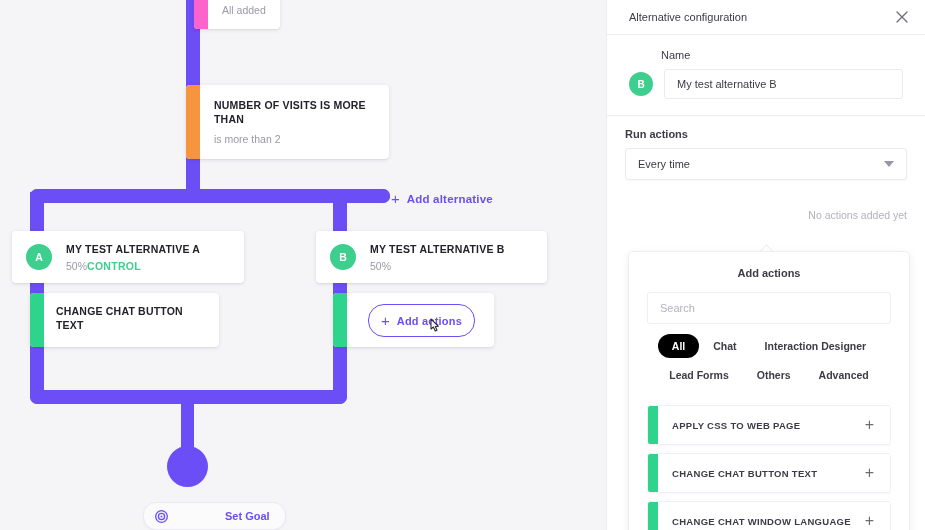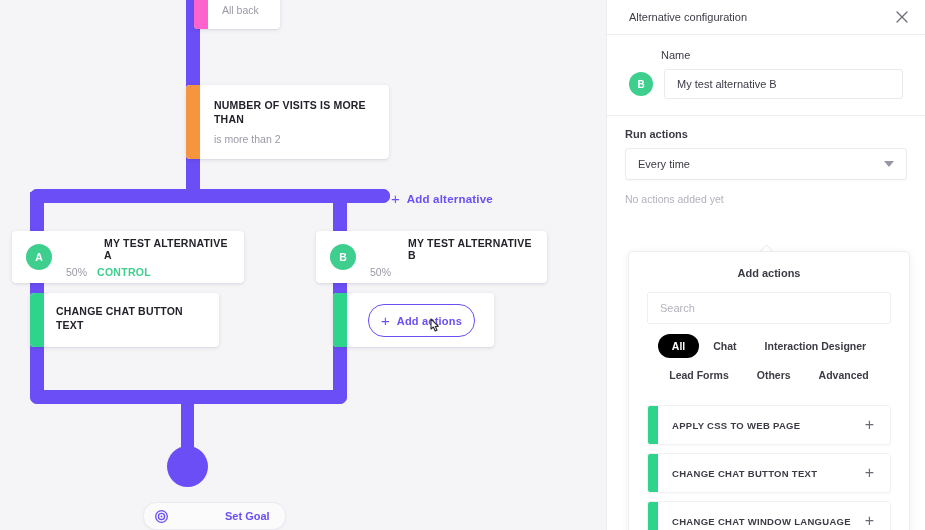--- a/index.html
+++ b/index.html
@@ -110,23 +110,23 @@
   .alt-badge {
     width: 26px; height: 26px; border-radius: 50%;
     background: #3ecf8e; color: #ffffff;
     font-size: 10.5px; font-weight: bold;
     display: flex; align-items: center; justify-content: center;
     flex: none; margin-right: 14px;
   }
   .alt-text { display: flex; flex-direction: column; justify-content: center; }
   .alt-name {
     font-size: 10.5px; font-weight: bold; color: #23222b;
-    letter-spacing: .2px; text-transform: uppercase; margin-left: 38px;
-  }
-  .alt-meta { margin-top: 5px; display: flex; align-items: center; gap: 10px; }
+    letter-spacing: .2px; text-transform: uppercase;
+  }
+  .alt-meta { margin-top: 5px; display: flex; align-items: center; gap: 0; }
   .alt-pct { font-size: 10.5px; color: #9b99a6; }
   .alt-control {
     font-size: 10.5px; color: #3ecf8e; font-weight: bold;
     letter-spacing: .3px; text-transform: uppercase;
   }
 
   
   #act-a { left: 30px; top: 293px; width: 189px; height: 54px; }
   #act-a .node-stripe { background: #2ed48b; width: 14px; }
   #act-a .node-body { padding: 11px 10px 10px 26px; }
@@ -208,22 +208,22 @@
   #run-select {
     height: 30px; border: 1px solid #eceaf1; border-radius: 3px;
     background: #fff; display: flex; align-items: center;
     padding: 0 12px; cursor: pointer;
     box-shadow: 0 1px 2px rgba(40,30,70,0.03);
   }
   #run-select .val { flex: 1; font-size: 11px; color: #3c3b46; }
   .caret { width: 0; height: 0; border-left: 5px solid transparent; border-right: 5px solid transparent; border-top: 6px solid #9896a6; }
 
   #empty-note {
-    text-align: left; font-size: 10.5px; color: #b3b1bd;
-    margin-top: 13px;
+    text-align: right; font-size: 10.5px; color: #b3b1bd;
+    margin-top: 29px;
   }
 
   
   #add-actions-panel {
     position: absolute; left: 21px; top: 251px;
     width: 280px; height: 300px;
     background: #ffffff; border: 1px solid #efeef3;
     border-radius: 5px;
     box-shadow: 0 2px 9px rgba(40,30,70,0.07);
     overflow: hidden;
@@ -302,21 +302,21 @@
     <div class="flow-line branch-b-v"></div>
     <div class="flow-line merge-corner-l"></div>
     <div class="flow-line merge-corner-r"></div>
     <div class="flow-line merge-bar"></div>
     <div class="flow-line trunk-bottom"></div>
     <div class="goal-dot"></div>
 
     <div class="node-card" id="card-allrooms">
       <div class="node-stripe"></div>
       <div class="node-body">
-        <div class="node-sub" style="margin-top:0">All back</div>
+        <div class="node-sub" style="margin-top:0">All added</div>
       </div>
     </div>
 
     <div class="node-card" id="card-visits">
       <div class="node-stripe"></div>
       <div class="node-body">
         <div class="node-title">NUMBER OF VISITS IS MORE THAN</div>
         <div class="node-sub">is more than 2</div>
       </div>
     </div>

